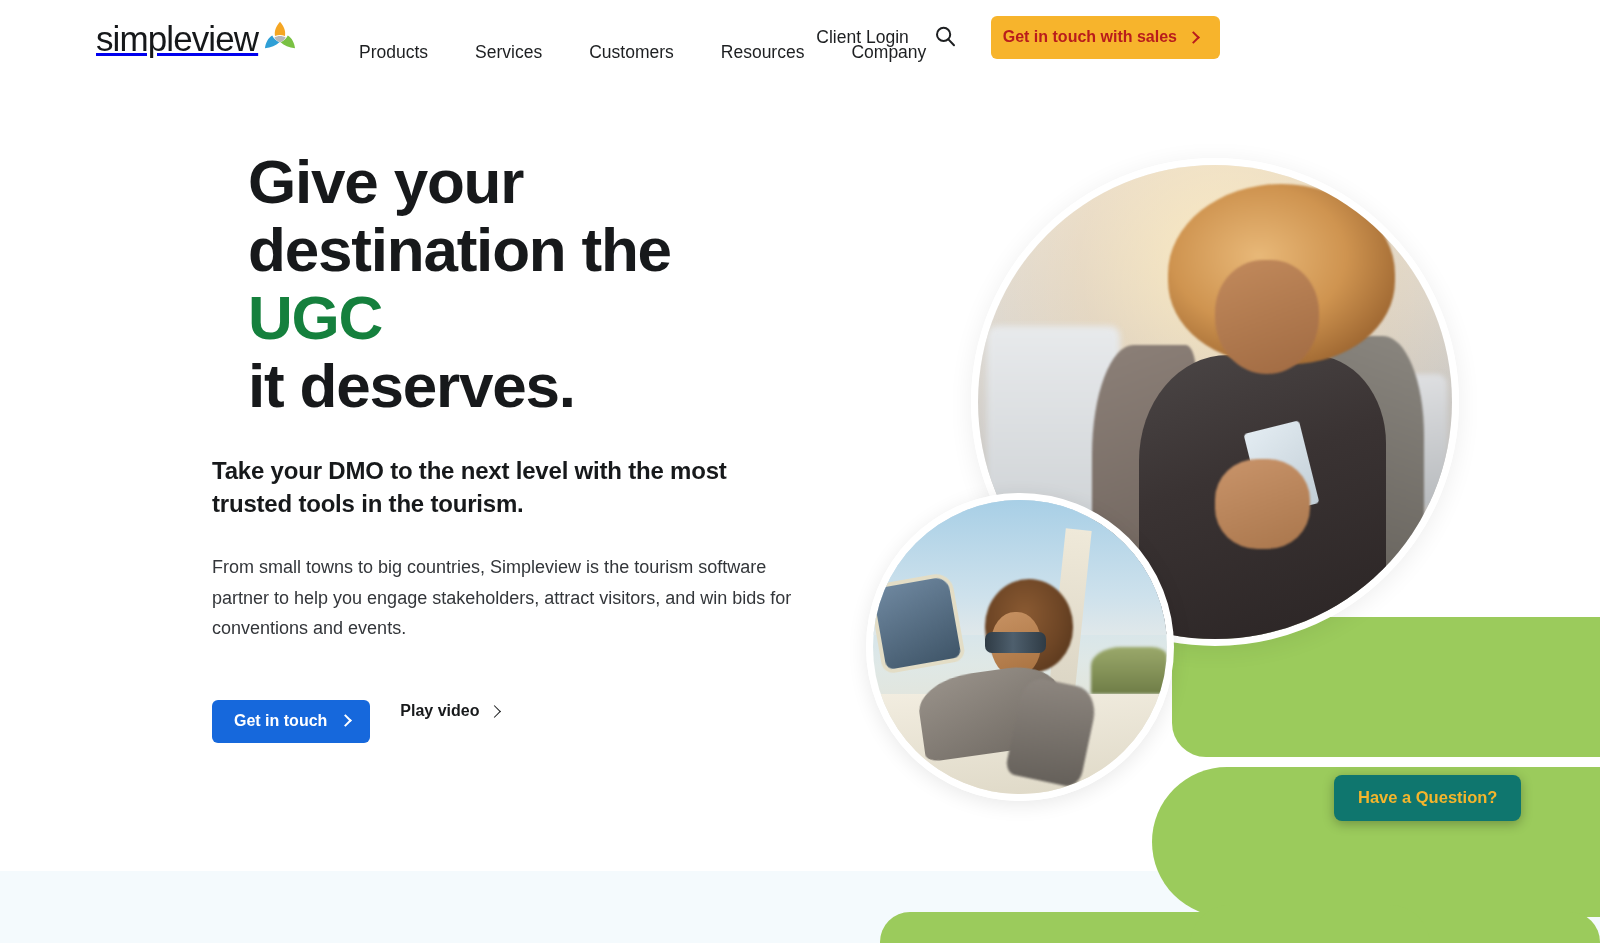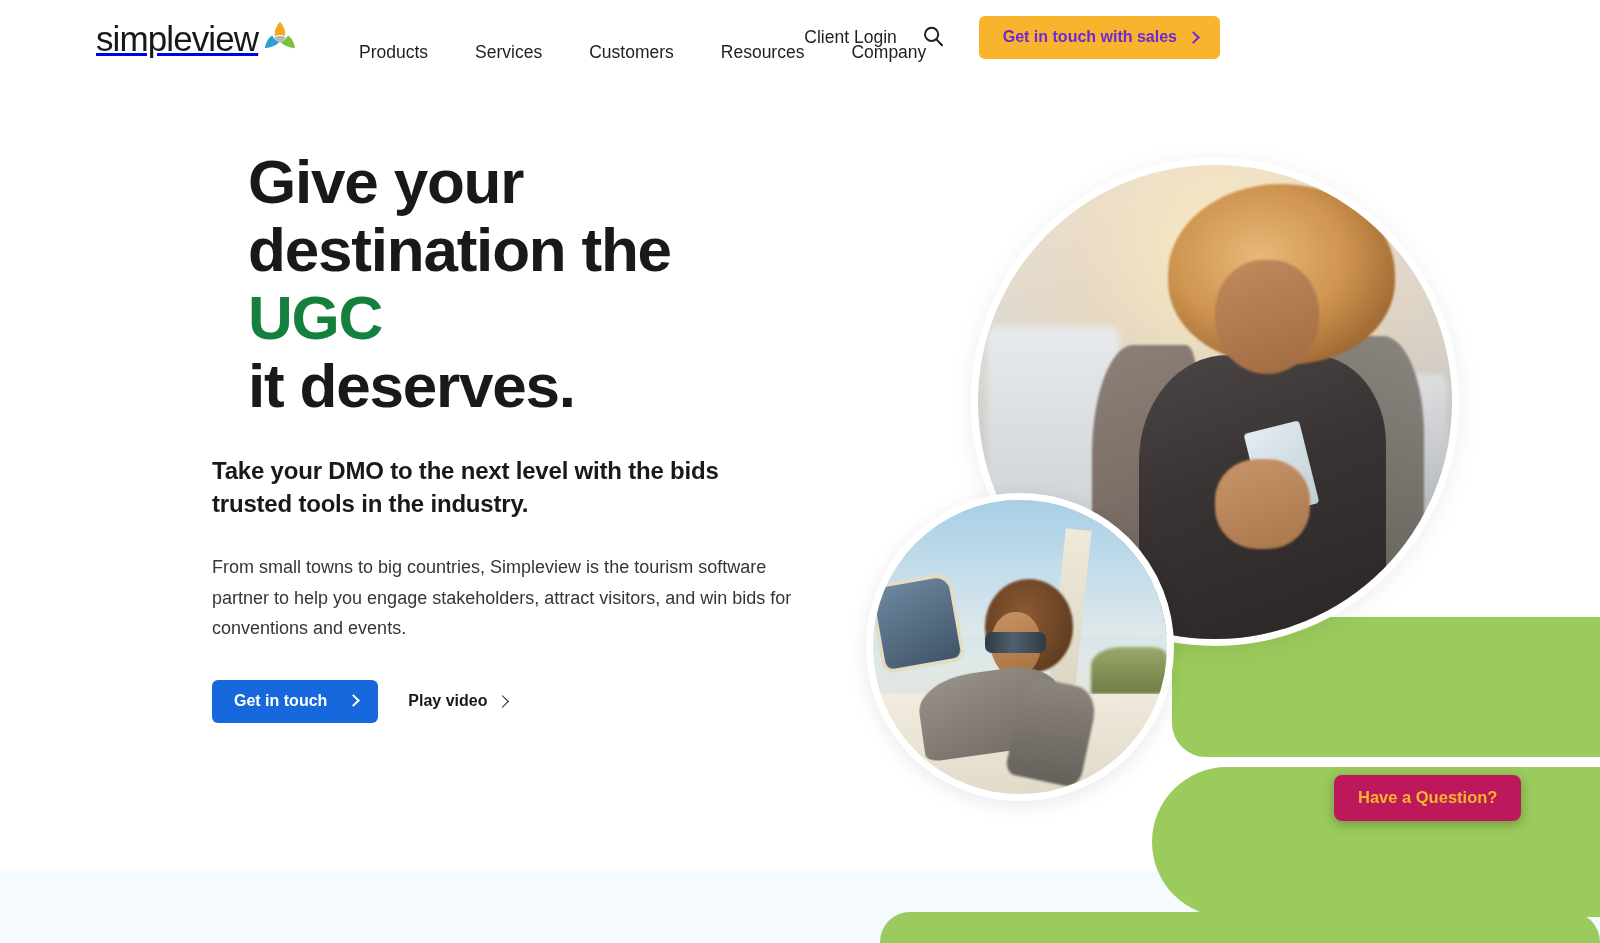--- a/index.html
+++ b/index.html
@@ -76,23 +76,23 @@
   .client-login{
     font-size:17.5px; color:#1d1f21; text-decoration:none; white-space:nowrap;
     margin-right:22px; cursor:pointer;text-align:right;
   }
   .search-btn{
     width:28px; height:28px; display:flex; align-items:center; justify-content:center;
     background:none; border:none; cursor:pointer; margin-right:32px;
   }
   .btn-sales{
     display:inline-flex; align-items:center; gap:12px;
-    background:#f7b42c; color:#6d28d9;
+    background:#f7b42c; color:#b91c1c;
     font-size:16px; font-weight:700;
-    padding:12px 22px 13px 24px;
+    padding:12px 22px 13px 12px;
     border-radius:6px; border:none; text-decoration:none; cursor:pointer;
     white-space:nowrap;
   }
   .chev{ display:inline-block; width:9px; height:9px;
     border-right:2.2px solid currentColor; border-top:2.2px solid currentColor;
     transform:rotate(45deg); }
   .chev-thin{ border-width:1.8px; }
 
   
   .hero-left{ position:absolute; left:212px; top:148px; width:620px; z-index:20; }
@@ -106,26 +106,27 @@
     margin-top:34px;
     font-size:24px; line-height:33px; font-weight:700; color:#17191b;
     max-width:570px; letter-spacing:-0.2px;
   }
   .body-copy{
     margin-top:32px;
     font-size:18px; line-height:30.5px; color:#33363a; max-width:590px;
   }
   .cta-row{ margin-top:36px; display:flex; align-items:center; gap:30px; }
   .btn-primary{
-    display:inline-flex; align-items:center; gap:22px;
+    display:inline-flex; align-items:center; gap:14px;
     background:#1668dc; color:#ffffff;
     font-size:16px; font-weight:700;
     padding:12px 20px 13px 22px;
     border-radius:6px; border:none; text-decoration:none; cursor:pointer;
     white-space:nowrap;
+    margin-top:20px;
   }
   .link-video{
     display:inline-flex; align-items:center; gap:11px;
     color:#17191b; font-size:16px; font-weight:700;
     text-decoration:none; cursor:pointer; white-space:nowrap;
   }
 
   
   .circle-big{
     position:absolute; left:971px; top:158px; width:488px; height:488px;
@@ -258,21 +259,21 @@
   .ph-car .hills{
     position:absolute; right:0; top:50%; width:26%; height:16%;
     border-radius:40% 20% 0 0;
     background:linear-gradient(180deg,#9aa86a,#6f7d47);
     filter:blur(1.4px);
   }
 
   
   .chat{
     position:absolute; left:1334px; top:775px; z-index:60;
-    background:#be185d; color:#f5b52c;
+    background:#0f766e; color:#f5b52c;
     font-size:16.5px; font-weight:700;
     padding:13px 24px 14px;
     border-radius:8px; cursor:pointer;
     box-shadow:0 3px 12px rgba(0,0,0,0.28);
     white-space:nowrap;
   }
 </style>
 </head>
 <body>
 
@@ -358,21 +359,21 @@
   </div>
 
   <div class="hero-left">
     <h1 class="h1">
       <span class="ln">Give your</span>
       <span class="ln">destination the</span>
       <span class="ln ugc">UGC</span>
       <span class="ln">it deserves.</span>
     </h1>
 
-    <p class="sub">Take your DMO to the next level with the bids trusted tools in the industry.</p>
+    <p class="sub">Take your DMO to the next level with the most trusted tools in the tourism.</p>
 
     <p class="body-copy">From small towns to big countries, Simpleview is the tourism software partner to help you engage stakeholders, attract visitors, and win bids for conventions and events.</p>
 
     <div class="cta-row">
       <a class="btn-primary" href="#">
         <span>Get in touch</span>
         <i class="chev"></i>
       </a>
       <a class="link-video" href="#">
         <span>Play video</span>

